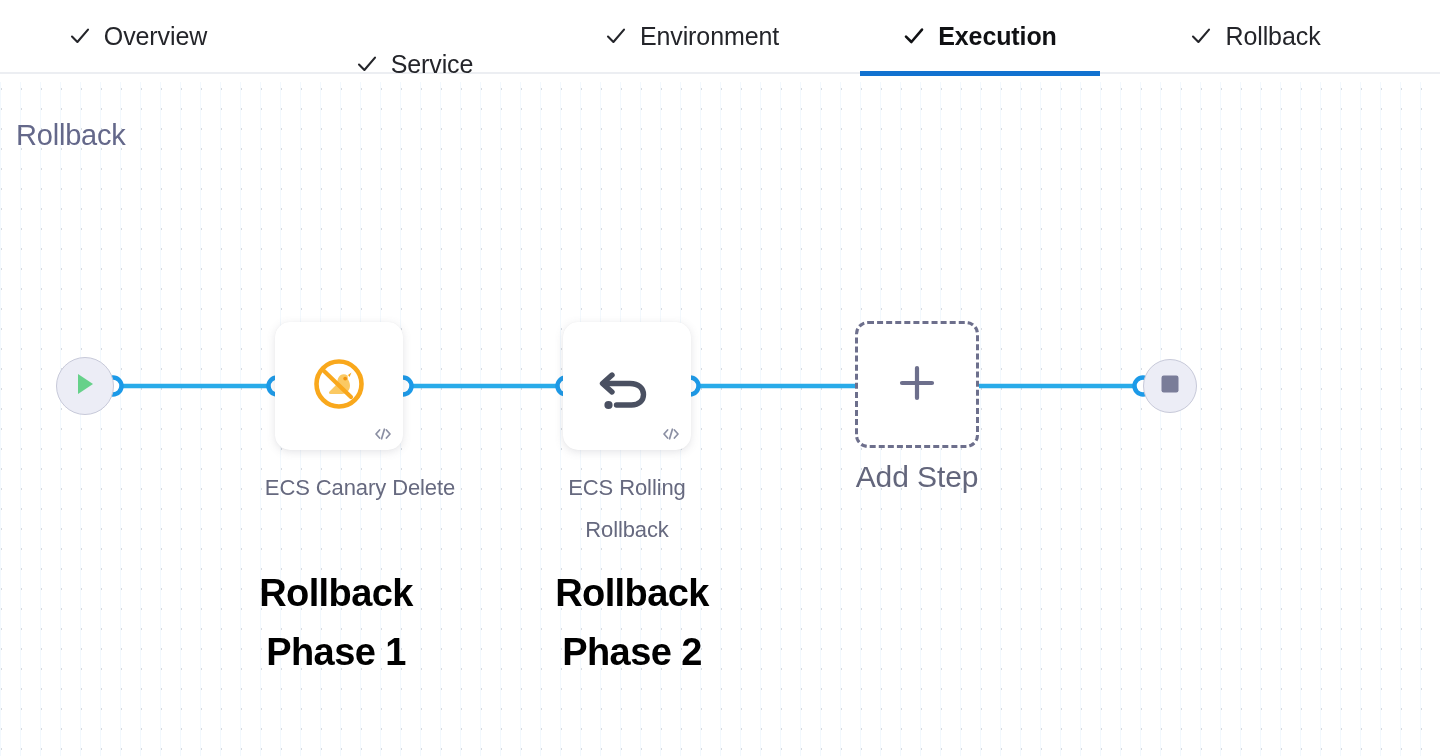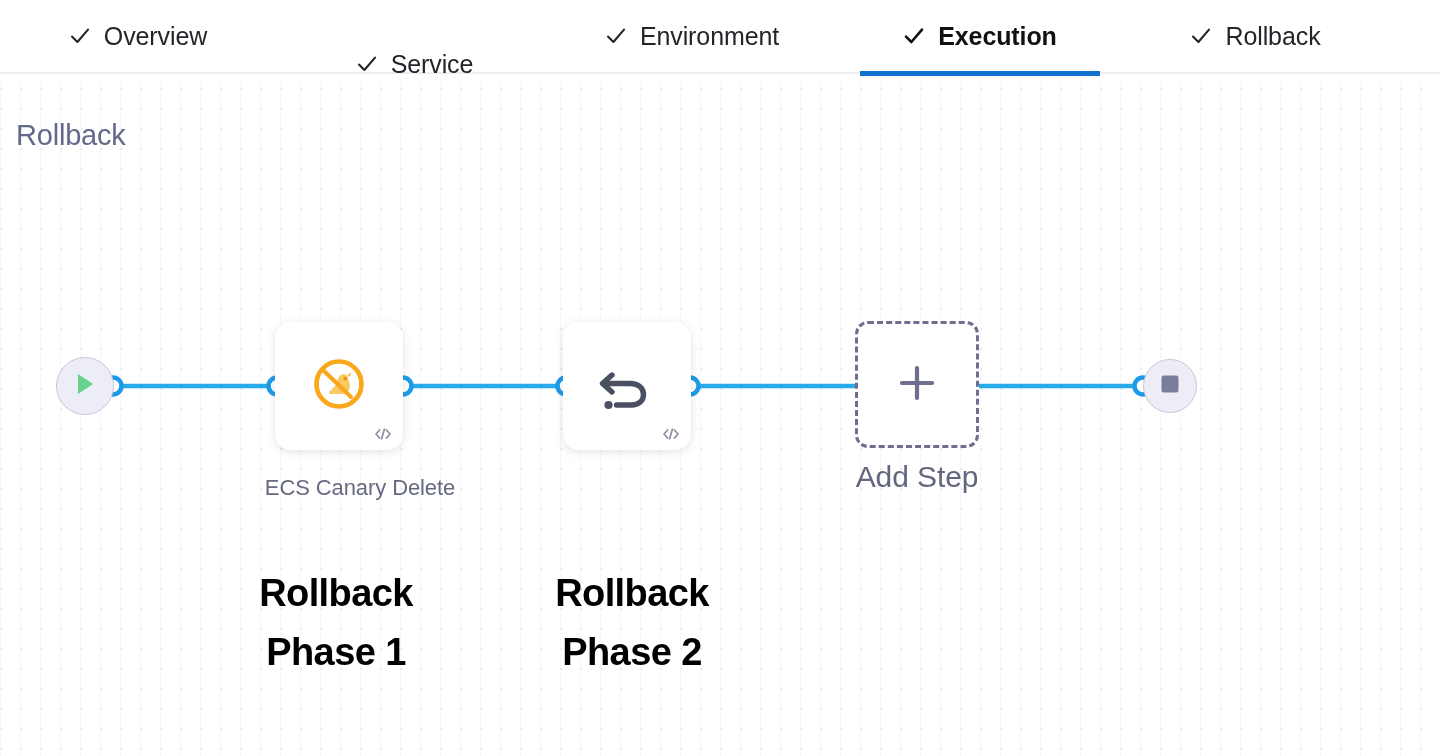--- a/index.html
+++ b/index.html
@@ -344,20 +344,22 @@
           </svg>
         </span>
         <span class="node-code-badge">
           <svg width="18" height="14" viewBox="0 0 18 14">
             <path d="M5.6 3 L2 7 L5.6 11" fill="none" stroke="#8b8fa3" stroke-width="1.7" stroke-linecap="round" stroke-linejoin="round"></path>
             <path d="M12.4 3 L16 7 L12.4 11" fill="none" stroke="#8b8fa3" stroke-width="1.7" stroke-linecap="round" stroke-linejoin="round"></path>
             <path d="M10.4 2.2 L7.6 11.8" fill="none" stroke="#8b8fa3" stroke-width="1.7" stroke-linecap="round"></path>
           </svg>
         </span>
       </div>
+      <div class="node-caption" id="caption-rolling">ECS Rolling
+Rollback</div>
 
       <div id="node-add">
         <span>
           <svg width="38" height="38" viewBox="0 0 38 38">
             <path d="M19 4 L19 34 M4 19 L34 19" stroke="#6d6f8c" stroke-width="4.2" stroke-linecap="round"></path>
           </svg>
         </span>
       </div>
       <div id="caption-add">Add Step</div>
 

